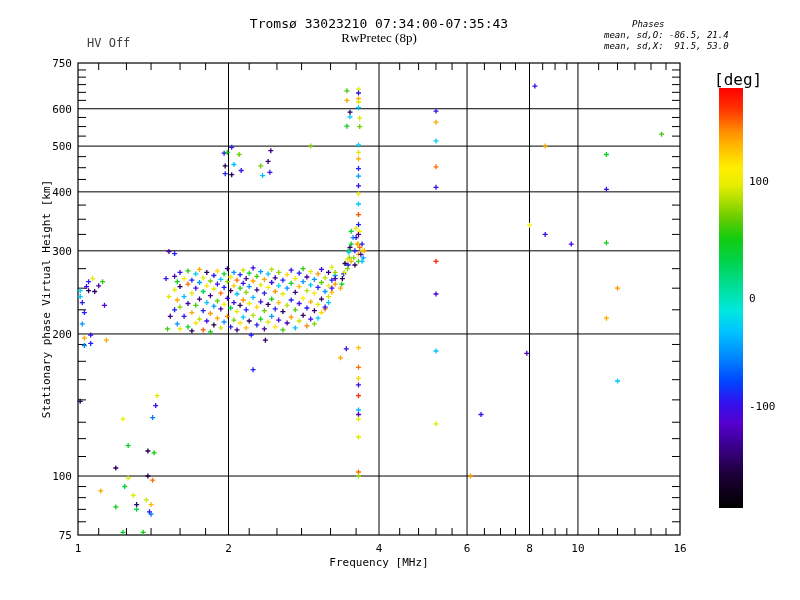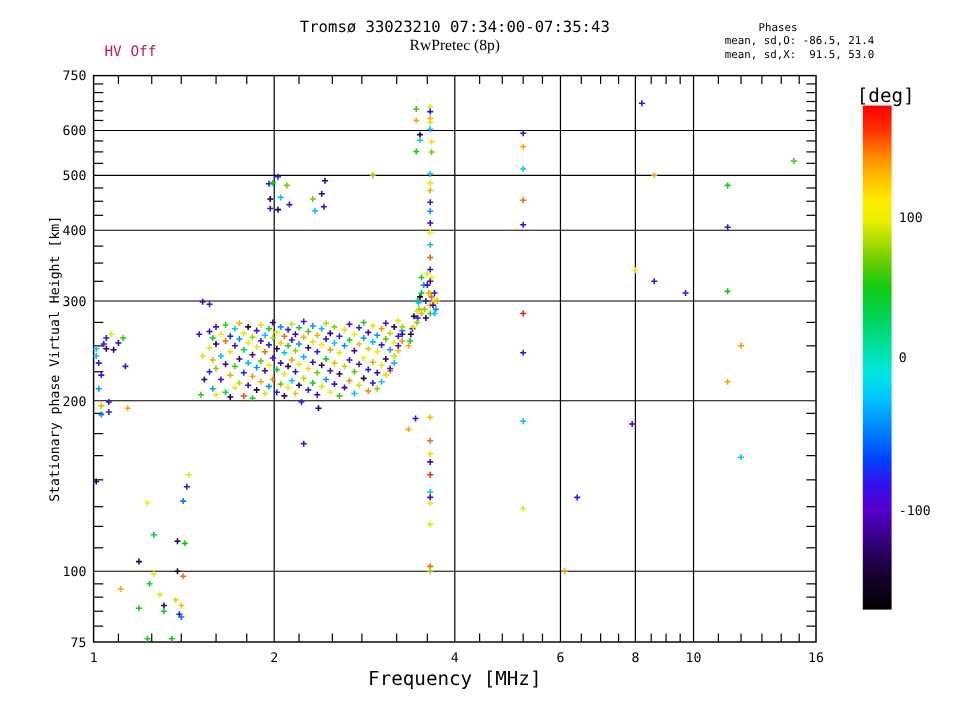--- a/index.html
+++ b/index.html
@@ -3,37 +3,37 @@
 <meta charset="utf-8">
 <style>
   html,body{margin:0;padding:0;background:#ffffff;}
   #screen{position:relative;width:800px;height:600px;background:#ffffff;overflow:hidden;
           font-family:"DejaVu Sans Mono","Liberation Mono",monospace;color:#000;}
   .abs{position:absolute;}
   #plot-svg{position:absolute;left:0;top:0;}
   .title{left:379px;top:16px;transform:translateX(-50%);font-size:13px;white-space:nowrap;}
   .subtitle{left:379px;top:30px;transform:translateX(-50%);font-size:13px;white-space:nowrap;font-family:Liberation Serif, serif;}
   .hv{left:87px;top:36px;font-size:12px;white-space:pre;}
-  .ph{font-size:9px;white-space:pre;}
+  .ph{font-size:9px;white-space:pre;font-style:italic;}
   .ph1{left:632px;top:19px;}
   .ph2{left:604px;top:30px;}
   .ph3{left:604px;top:41px;}
-  .xlabel{left:379px;top:556px;transform:translateX(-50%);font-size:16px;white-space:nowrap;}
+  .xlabel{left:379px;top:556px;transform:translateX(-50%);font-size:11px;white-space:nowrap;}
   .ylabel{left:46px;top:299px;transform:translate(-50%,-50%) rotate(-90deg);font-size:11px;white-space:nowrap;}
   #colorbar{left:719px;top:88px;width:24px;height:420px;}
   .cb-label{left:714px;top:70px;font-size:16px;white-space:pre;}
   .cb-tick{position:absolute;left:749px;font-size:11px;white-space:pre;}
   .tick-text{font-family:"DejaVu Sans Mono","Liberation Mono",monospace;font-size:11px;fill:#000;}
 </style>
 </head>
 <body>
 
 <div id="screen">
 
-  <div class="abs hv" style="color: #be185d;">HV Off</div>
+  <div class="abs hv" style="color: #404040;">HV Off</div>
   <div class="abs title">Tromsø 33023210 07:34:00-07:35:43</div>
   <div class="abs subtitle">RwPretec (8p)</div>
 
   <div class="abs ph ph1">Phases</div>
   <div class="abs ph ph2">mean, sd,O: -86.5, 21.4</div>
   <div class="abs ph ph3">mean, sd,X:  91.5, 53.0</div>
 
   <svg id="plot-svg" width="800" height="600">
       <line x1="228.5" y1="63" x2="228.5" y2="535" stroke="#000000" stroke-width="1"></line>
       <line x1="379" y1="63" x2="379" y2="535" stroke="#000000" stroke-width="1"></line>
@@ -512,14 +512,14 @@
     </svg>
 
   <div class="abs ylabel">Stationary phase Virtual Height [km]</div>
   <div class="abs xlabel">Frequency [MHz]</div>
 
   <div class="abs cb-label">[deg]</div>
   <div class="abs" id="colorbar" style="background: linear-gradient(to top, rgb(0, 0, 0) 0%, rgb(28, 0, 56) 8%, rgb(60, 0, 144) 15%, rgb(85, 0, 204) 20%, rgb(51, 17, 238) 25%, rgb(0, 68, 255) 30%, rgb(0, 136, 255) 36%, rgb(0, 196, 255) 42%, rgb(0, 232, 224) 47%, rgb(0, 224, 160) 52%, rgb(0, 212, 85) 58%, rgb(17, 204, 17) 64%, rgb(102, 204, 0) 69%, rgb(170, 221, 0) 73%, rgb(232, 238, 0) 77%, rgb(255, 238, 0) 81%, rgb(255, 187, 0) 86%, rgb(255, 136, 0) 90%, rgb(255, 51, 0) 95%, rgb(255, 0, 0) 100%);"></div>
 
 <div class="cb-tick" style="top: 175.333px;">100</div>
     <div class="cb-tick" style="top: 292px;">0</div>
-    <div class="cb-tick" style="top: 419px;">-100</div>
+    <div class="cb-tick" style="top: 400px;">-100</div>
   </div>
 
 </body></html>

